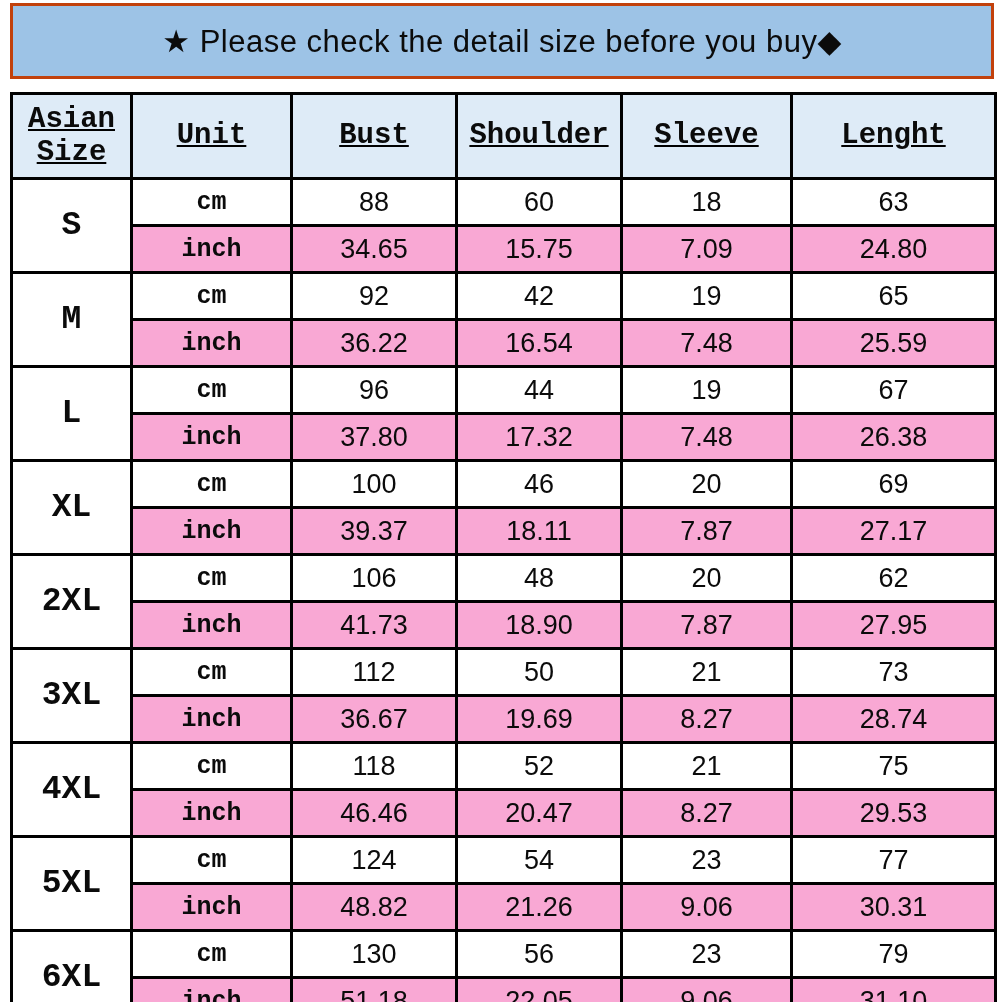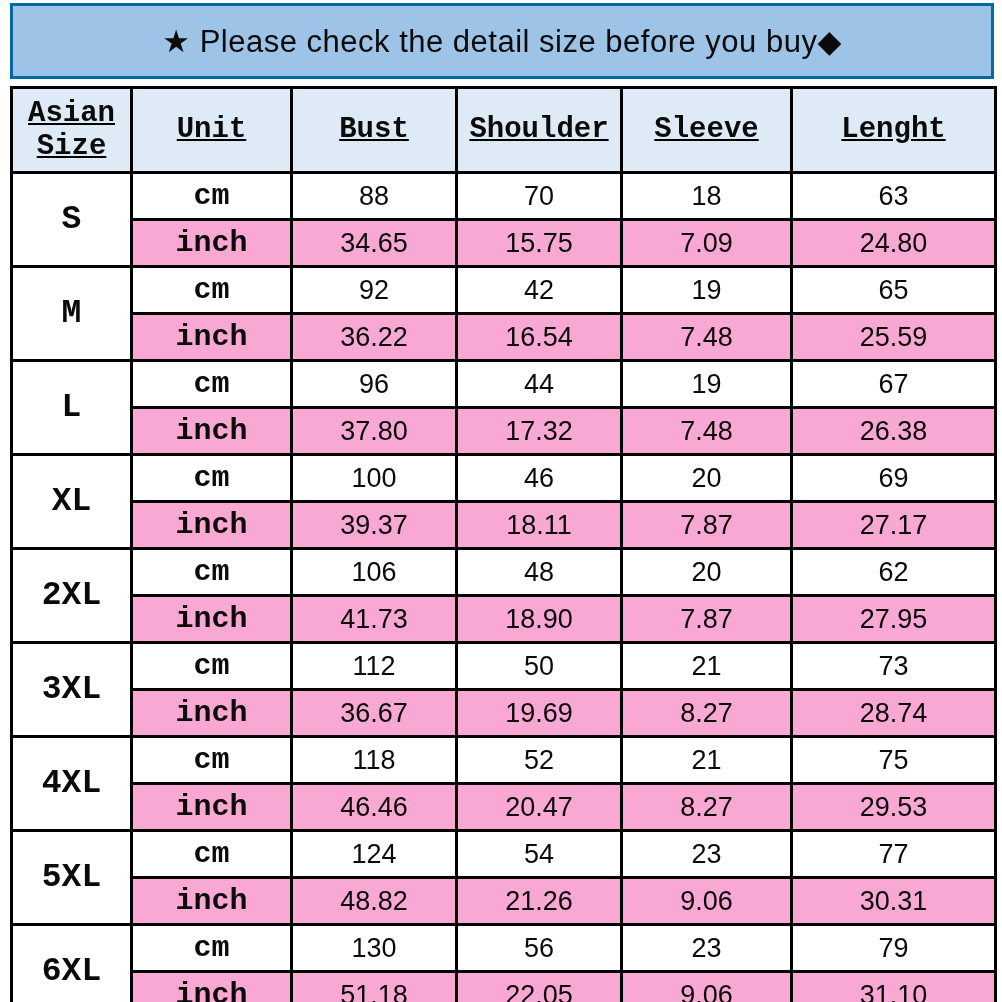--- a/index.html
+++ b/index.html
@@ -15,26 +15,26 @@
     width: 1002px;
     height: 1002px;
     padding: 3px 0 0 10px;
     box-sizing: border-box;
     background: #ffffff;
   }
   .banner {
     width: 978px;
     height: 70px;
     box-sizing: content-box;
-    border: 3px solid #0369a1;
+    border: 3px solid #c2410c;
     background: #9DC3E6;
     display: flex;
     align-items: center;
     justify-content: center;
-    margin-bottom: 7px;
+    margin-bottom: 13px;
   }
   .banner span {
     font-family: "Liberation Sans", sans-serif;
     font-size: 31px;
     color: #0b0b0b;
     letter-spacing: 0.5px;
     white-space: nowrap;
   }
   table.size-table {
     border-collapse: collapse;
@@ -71,21 +71,21 @@
   tbody tr.row-inch td { background: #f9a8d4; }
   td.size-cell {
     background: #ffffff !important;
     font-family: "Liberation Mono", monospace;
     font-weight: 600;
     font-size: 33px;
   }
   td.unit-cell {
     font-family: "Liberation Mono", monospace;
     font-weight: 600;
-    font-size: 30px;
+    font-size: 25px;
   }
   td.value-cell {
     font-family: "Liberation Sans", sans-serif;
     font-size: 27px;
     color: #111111;
   }
 </style>
 </head>
 <body>
 
@@ -115,21 +115,21 @@
         <th>Shoulder</th>
         <th>Sleeve</th>
         <th>Lenght</th>
       </tr>
     </thead>
     <tbody id="tbody">
         <tr class="row-cm">
           <td class="size-cell" rowspan="2">S</td>
           <td class="unit-cell">cm</td>
           <td class="value-cell">88</td>
-          <td class="value-cell">70</td>
+          <td class="value-cell">60</td>
           <td class="value-cell">18</td>
           <td class="value-cell">63</td>
         </tr>
         <tr class="row-inch">
           <td class="unit-cell">inch</td>
           <td class="value-cell">34.65</td>
           <td class="value-cell">15.75</td>
           <td class="value-cell">7.09</td>
           <td class="value-cell">24.80</td>
         </tr>

